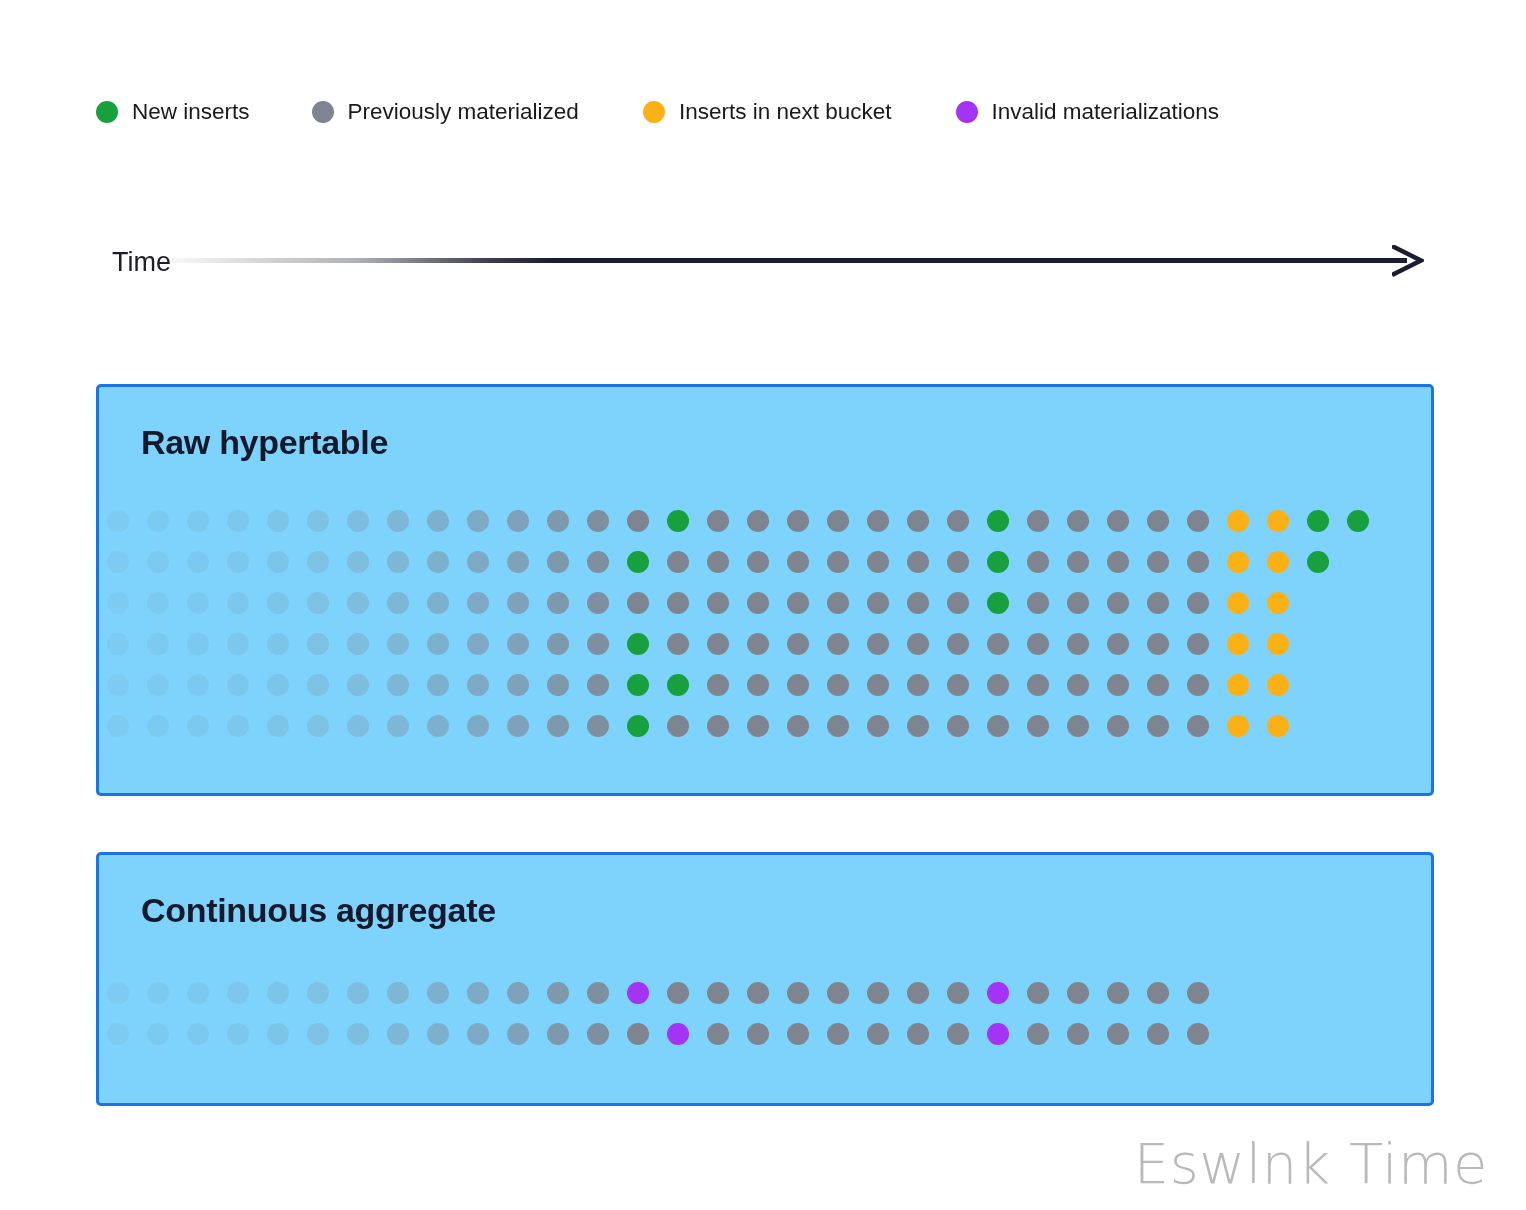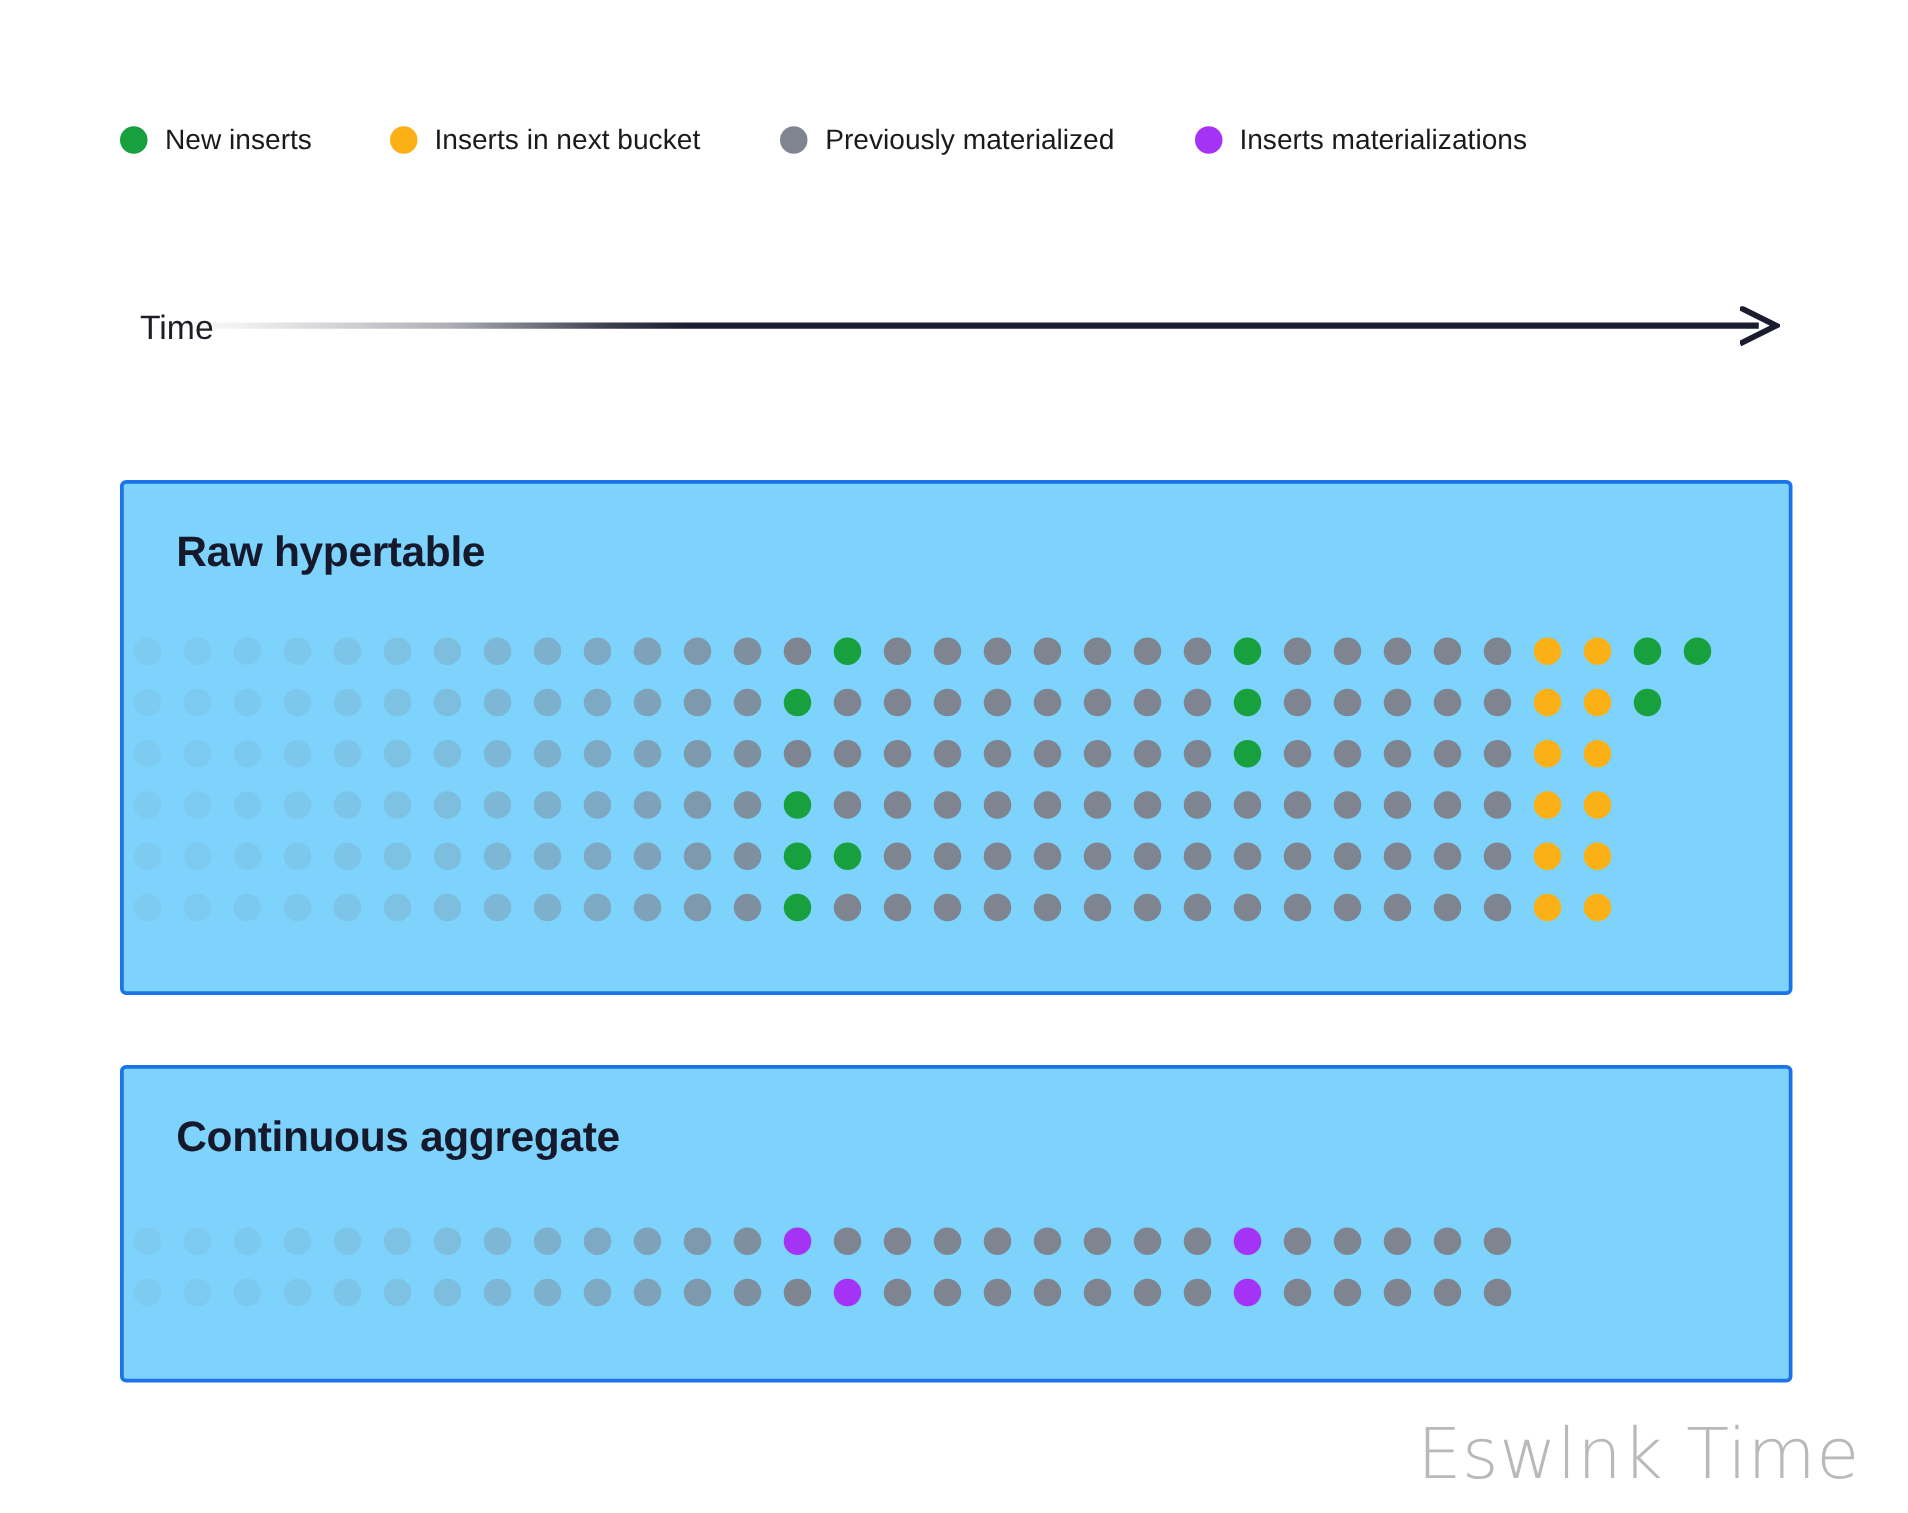--- a/index.html
+++ b/index.html
@@ -130,30 +130,30 @@
 </style>
 </head>
 <body>
 
 <div id="legend">
     <div class="legend-item" style="margin-right: 62px;">
       <span class="legend-dot" style="background: rgb(25, 160, 62);"></span>
       <span class="legend-label">New inserts</span>
     </div>
     <div class="legend-item" style="margin-right: 64px;">
+      <span class="legend-dot" style="background: rgb(126, 133, 145);"></span>
+      <span class="legend-label">Previously materialized</span>
+    </div>
+    <div class="legend-item" style="margin-right: 64px;">
       <span class="legend-dot" style="background: rgb(251, 176, 22);"></span>
       <span class="legend-label">Inserts in next bucket</span>
     </div>
-    <div class="legend-item" style="margin-right: 64px;">
-      <span class="legend-dot" style="background: rgb(126, 133, 145);"></span>
-      <span class="legend-label">Previously materialized</span>
-    </div>
     <div class="legend-item">
       <span class="legend-dot" style="background: rgb(164, 51, 245);"></span>
-      <span class="legend-label">Inserts materializations</span>
+      <span class="legend-label">Invalid materializations</span>
     </div>
   </div>
 
 <div id="time-axis">
   <div id="time-label">Time</div>
   <div id="time-line"></div>
   <svg id="time-arrowhead" viewBox="0 0 32 32">
     <path d="M2 2 L29 15.5 L2 29" fill="none" stroke="#1a1d30" stroke-width="4.5" stroke-linecap="square" stroke-linejoin="miter"></path>
   </svg>
 </div>

